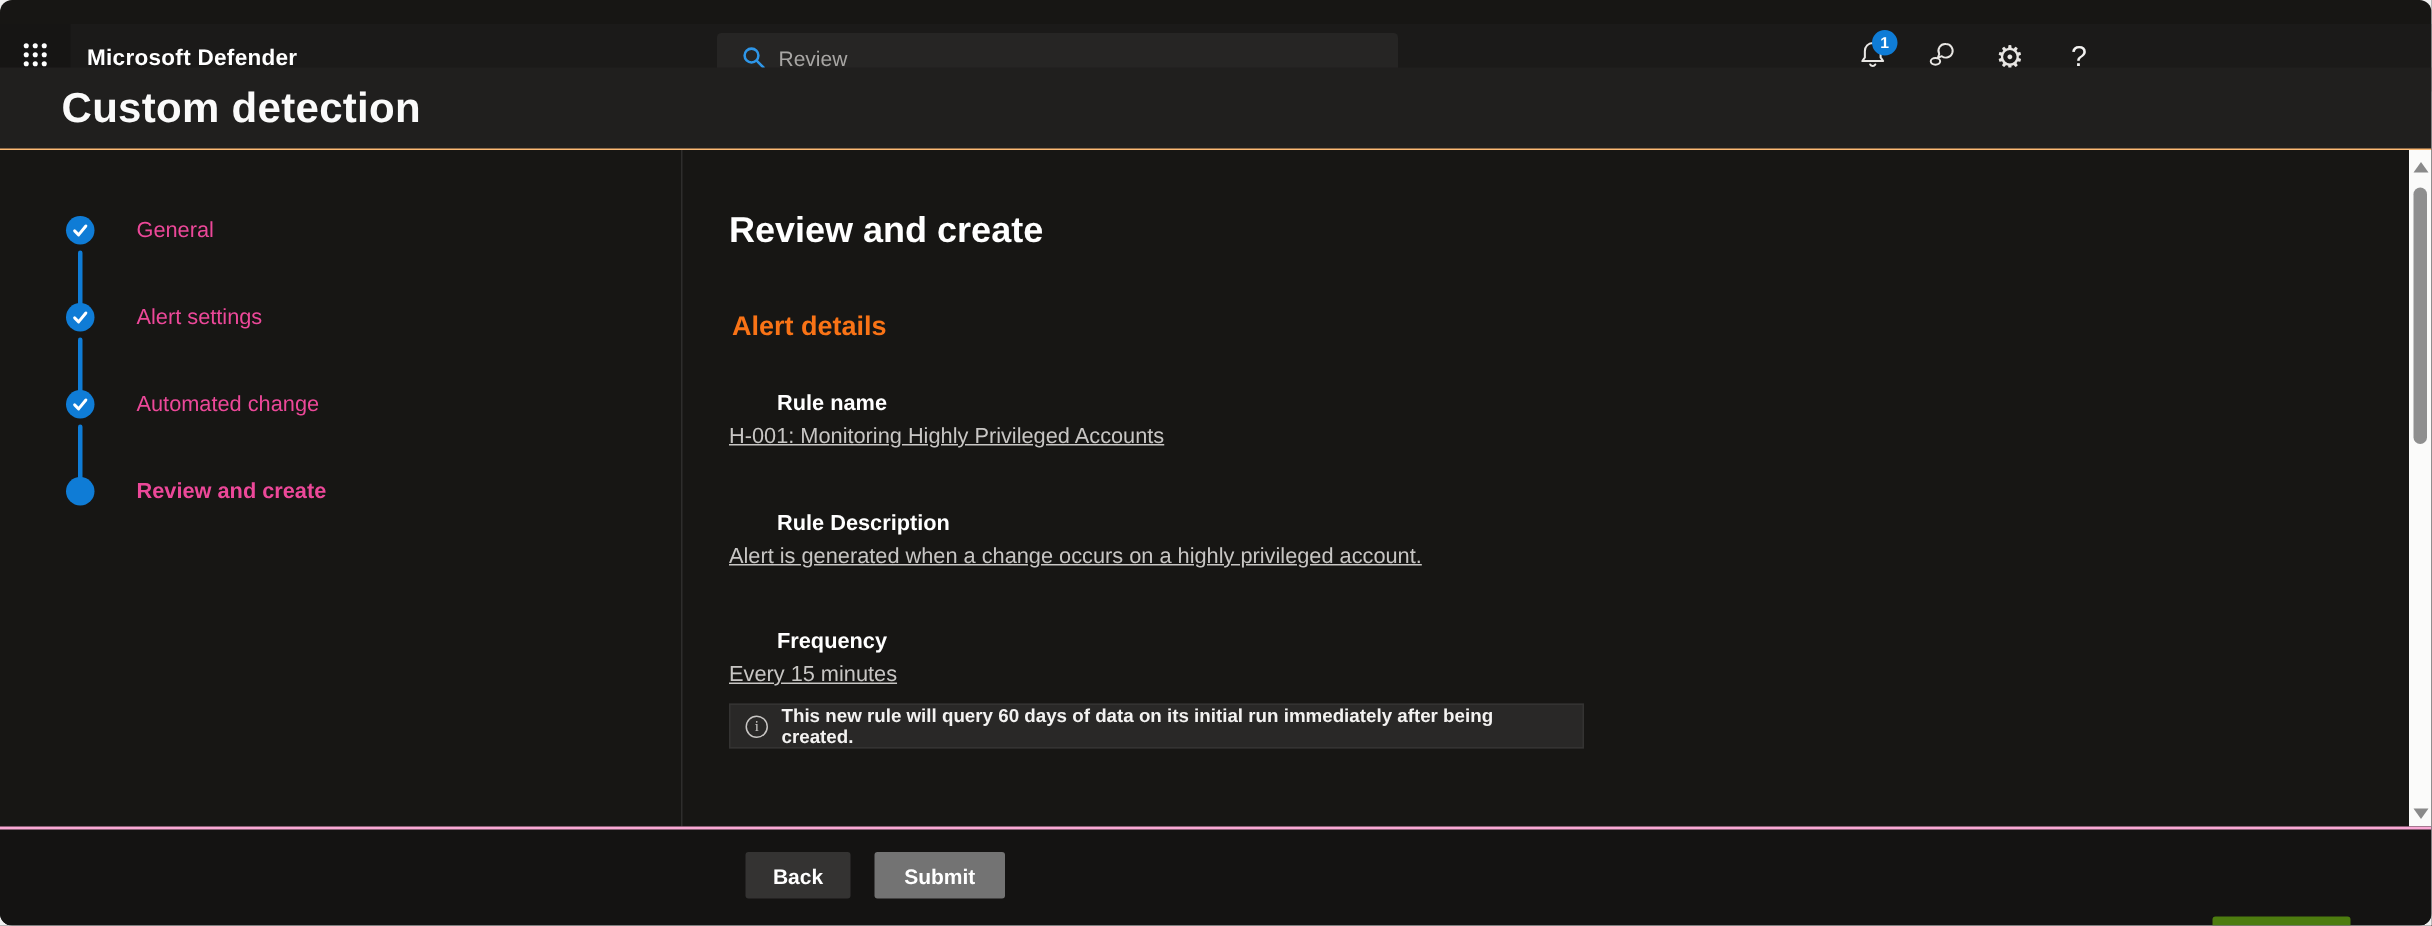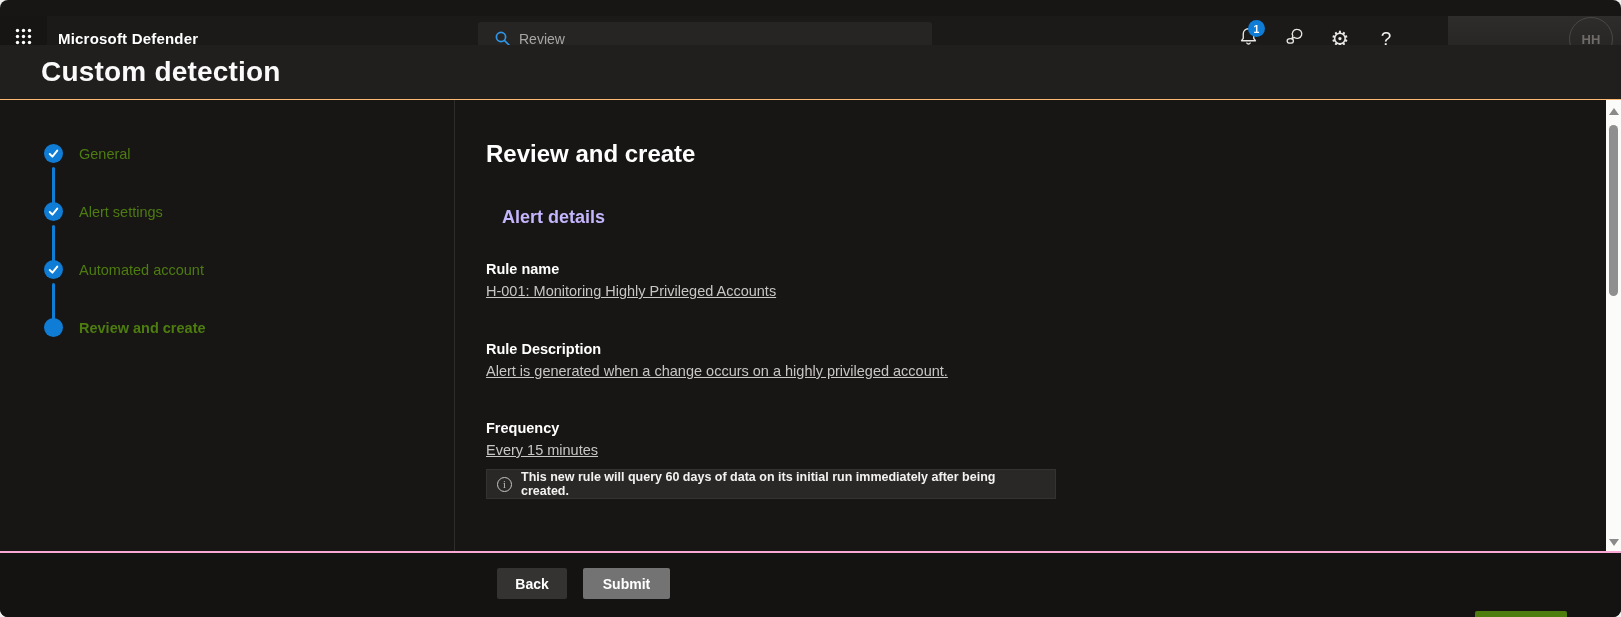--- a/index.html
+++ b/index.html
@@ -95,38 +95,38 @@
     position: absolute; left: 0; top: 0; bottom: 0; width: 455px;
     border-right: 1px solid #2e2d2c;
   }
   .step-row { position: absolute; left: 44px; display: flex; align-items: center; cursor: pointer; }
   .step-circle {
     width: 19px; height: 19px; border-radius: 50%;
     background: #0f7cd6;
     display: flex; align-items: center; justify-content: center;
     flex: none;
   }
-  .step-label { margin-left: 16px; font-size: 14.5px; color: #4d7c0f; white-space: nowrap; }
+  .step-label { margin-left: 28px; font-size: 14.5px; color: #ec4899; white-space: nowrap; }
   .step-row.current .step-label { font-weight: 700; }
   .step-connector {
     position: absolute; left: 52px; width: 3px; height: 38px;
     background: #0f7cd6; border-radius: 2px;
   }
 
   .main-panel { position: absolute; left: 486px; top: 0; right: 15px; bottom: 0; }
   .main-heading {
     position: absolute; top: 40px; left: 0;
     font-size: 24px; font-weight: 700; color: #ffffff;
   }
   .section-heading {
-    position: absolute; top: 107px; left: 16px;
-    font-size: 18px; font-weight: 700; color: #c4b5fd; text-align: center;
+    position: absolute; top: 107px; left: 2px;
+    font-size: 18px; font-weight: 700; color: #f97316; text-align: center;
   }
   .field { position: absolute; left: 0; }
-  .field-label { font-size: 14.5px; font-weight: 700; color: #ffffff; }
+  .field-label { font-size: 14.5px; font-weight: 700; color: #ffffff; margin-left: 32px; }
   .field-value { margin-top: 6px; font-size: 14.5px; font-weight: 400; color: #c8c6c4; text-decoration: underline; }
   .field-rule-name { top: 161px; }
   .field-rule-description { top: 241px; }
   .field-frequency { top: 320px; }
 
   .info-banner {
     position: absolute; left: 0; top: 369px;
     width: 570px; height: 30px;
     background: #292827;
     border: 1px solid #343332;
@@ -232,23 +232,20 @@
         </span>
       </div>
       <div class="tb-icon">
         <span class="gear-glyph">⚙</span>
       </div>
       <div class="tb-icon">
         <span class="help-glyph">?</span>
       </div>
     </div>
 
-    <div class="account-blur">
-      <div class="avatar">HH</div>
-    </div>
   </div>
 
   <div class="title-band">
     <div class="page-title">Custom detection</div>
   </div>
 
   <div class="content">
 
     <div class="steps-panel">
       <div class="step-row complete" style="top:44px">
@@ -270,21 +267,21 @@
         <span class="step-label">Alert settings</span>
       </div>
       <div class="step-connector" style="top:125px"></div>
 
       <div class="step-row complete" style="top:160px">
         <span class="step-circle">
           <svg width="11" height="11" viewBox="0 0 10 10">
               <polyline points="1.6,5.4 4,7.8 8.4,2.4" fill="none" stroke="#ffffff" stroke-width="1.8" stroke-linecap="round" stroke-linejoin="round"></polyline>
             </svg>
         </span>
-        <span class="step-label">Automated account</span>
+        <span class="step-label">Automated change</span>
       </div>
       <div class="step-connector" style="top:183px"></div>
 
       <div class="step-row current" style="top:218px">
         <span class="step-circle"></span>
         <span class="step-label">Review and create</span>
       </div>
     </div>
 
     <div class="main-panel">

